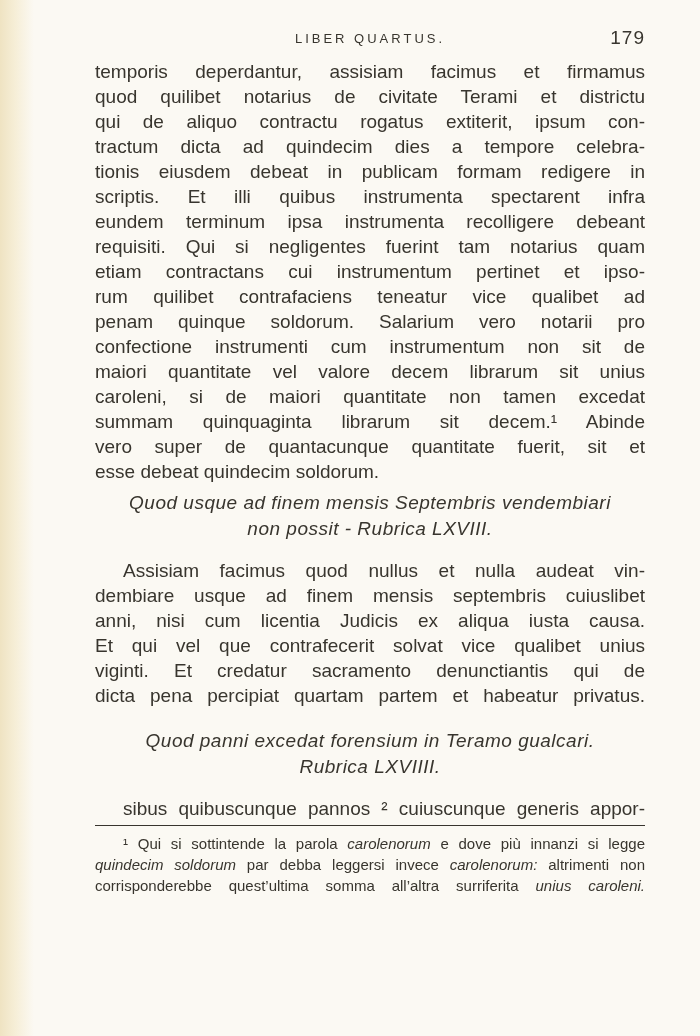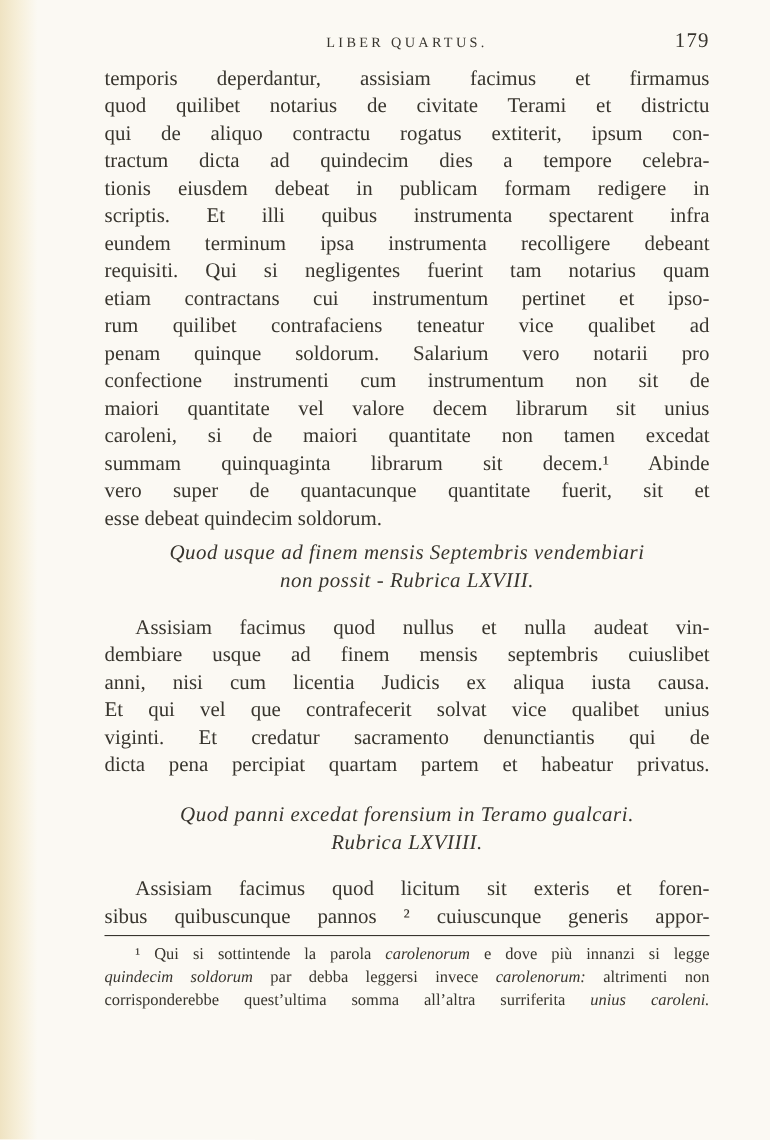--- a/index.html
+++ b/index.html
@@ -1,21 +1,21 @@
 <!DOCTYPE html>
 <html style="--paper: #fbf9f3; --ink: #38352e; --edge_tint: #efe3c2;"><head>
 <meta charset="utf-8">
 <style>
   html,body { margin:0; padding:0; }
   .page {
     position: relative;
     width: 700px;
     height: 1036px;
     background: var(--paper, #fbf9f3);
-    font-family: Liberation Serif, serif;
+    font-family: Liberation Sans, sans-serif;
     color: var(--ink, #38352e);
     overflow: hidden;
   }
   .edge {
     position: absolute;
     left: 0; top: 0; bottom: 0;
     width: 34px;
     background: linear-gradient(90deg, var(--edge_tint, #efe3c2) 0%, #f6eed7 45%, rgba(251,249,243,0) 100%);
     pointer-events: none;
   }
@@ -124,21 +124,20 @@
         <div class="line">viginti. Et credatur sacramento denunctiantis qui de</div>
         <div class="line">dicta pena percipiat quartam partem et habeatur privatus.</div>
       </div>
 
     <div class="heading heading-2">
         <div class="line">Quod panni excedat forensium in Teramo gualcari.</div>
         <div class="line">Rubrica LXVIIII.</div>
       </div>
 
     <div class="para para-3 indent-first">
-        <div class="line">Assisiam facimus quod licitum sit exteris et foren-</div>
         <div class="line">sibus quibuscunque pannos ² cuiuscunque generis appor-</div>
       </div>
 
     <div class="footnotes">
       <div class="footnote indent-first">
           <div class="line">¹ Qui si sottintende la parola <i>carolenorum</i> e dove più innanzi si legge</div>
           <div class="line"><i>quindecim soldorum</i> par debba leggersi invece <i>carolenorum:</i> altrimenti non</div>
           <div class="line">corrisponderebbe quest’ultima somma all’altra surriferita <i>unius caroleni.</i></div>
         </div>
 

